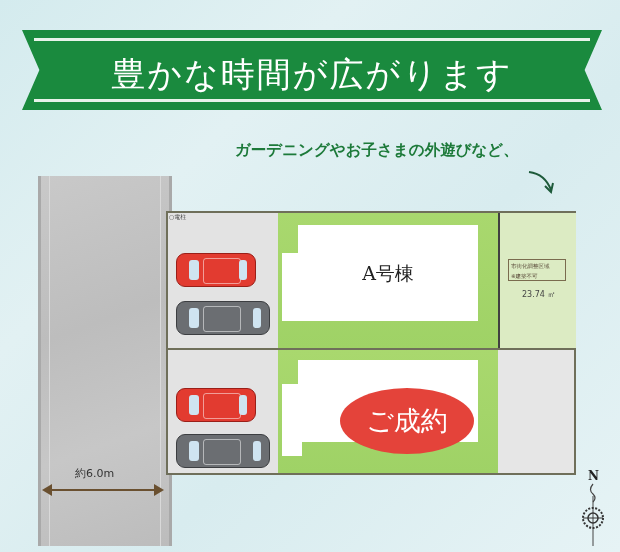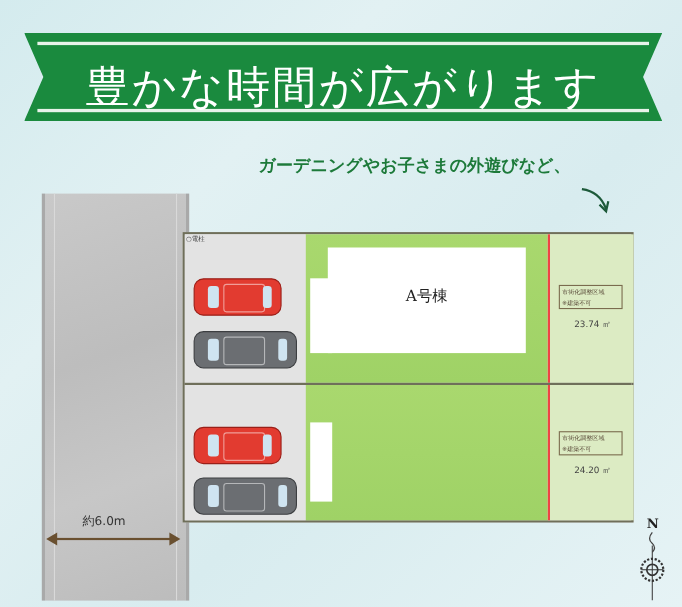--- a/index.html
+++ b/index.html
@@ -6,34 +6,34 @@
   body{width:620px;height:552px;overflow:hidden;position:relative;
     background:linear-gradient(135deg,#d4ebee 0%,#e2f1f3 30%,#d8ecef 60%,#e6f3f5 100%);
     font-family:"DejaVu Sans","Liberation Sans",sans-serif;}
   .abs{position:absolute;}
   
   .banner{left:22px;top:30px;width:580px;height:80px;}
   .banner-bg{position:absolute;left:0;top:0;width:580px;height:80px;background:#1a8a3e;
     clip-path:polygon(0 0,100% 0,97% 50%,100% 100%,0 100%,3% 50%);}
   .banner-line{position:absolute;left:12px;right:12px;height:3px;background:#e8f3ea;}
   .banner-title{position:absolute;left:0;right:0;top:22px;text-align:center;color:#ffffff;
-    font-size:40px;letter-spacing:2px;font-family:"DejaVu Sans",sans-serif;}
+    font-size:34px;letter-spacing:2px;font-family:"DejaVu Sans",sans-serif;}
   .caption{left:235px;top:138px;color:#1d7a3a;font-size:15.5px;font-weight:bold;line-height:25px;text-align:right;}
   .arrow{left:525px;top:164px;width:34px;height:34px;}
   
   .road{left:38px;top:176px;width:128px;height:370px;
     background:linear-gradient(160deg,#c9c9c9,#bdbdbd 40%,#c7c7c7 70%,#bcbcbc);
     border-left:3px solid #a9a9a9;border-right:3px solid #a9a9a9;}
   .road-inner{position:absolute;left:8px;right:8px;top:0;bottom:0;border-left:1px solid #d9d9d9;border-right:1px solid #d9d9d9;}
   
   .site{left:166px;top:211px;width:410px;height:264px;border:2px solid #6f6f5a;background:#e6e6e6;box-sizing:border-box;}
   .divider{position:absolute;left:0;right:0;top:135px;height:2px;background:#6f6f5a;}
   .parking{position:absolute;left:0;width:110px;background:#e3e3e3;}
   .lawn{position:absolute;left:110px;width:220px;background:linear-gradient(180deg,#a9d86e,#9fd266);}
-  .annex{position:absolute;left:330px;width:76px;background:#dcebc3;border-left:2px solid #ef4444;}
+  .annex{position:absolute;left:330px;width:76px;background:#dcebc3;border-left:2px solid #404040;}
   .house{position:absolute;background:#ffffff;}
   .house-label{position:absolute;left:0;right:0;text-align:center;font-family:"DejaVu Serif",serif;color:#222;}
   .sold-badge{position:absolute;left:42px;top:28px;width:134px;height:66px;border-radius:50%;
     background:#e4433a;color:#fff;font-size:27px;text-align:center;line-height:66px;}
   .zone-box{position:absolute;left:8px;width:58px;height:22px;border:1.5px solid #7a6b4e;font-size:5.5px;color:#5a4b3a;line-height:10px;padding:1px 2px;box-sizing:border-box;}
   .area{position:absolute;left:22px;font-size:8px;color:#444;}
   .car{position:absolute;width:78px;height:32px;border-radius:9px;}
   .car .glass1{position:absolute;left:12px;top:6px;width:10px;height:20px;border-radius:3px;background:#cfe4f1;}
   .car .glass2{position:absolute;right:8px;top:6px;width:8px;height:20px;border-radius:3px;background:#cfe4f1;}
   .car .roof{position:absolute;left:26px;top:4px;width:36px;height:24px;border:1px solid rgba(255,255,255,0.5);border-radius:3px;}
@@ -85,21 +85,21 @@
         <div class="glass2"></div>
     </div>
     <div class="car car-gray" style="left:8px;top:88px;width:92px">
       <div class="glass1"></div>
         <div class="roof"></div>
         <div class="glass2"></div>
     </div>
   </div>
   <div class="lawn" style="top:0;height:135px">
     <div class="house" style="left:20px;top:12px;width:180px;height:96px">
-      <div class="house-label" style="top:36px;font-size:14px">A号棟</div>
+      <div class="house-label" style="top:36px;font-size:19px">A号棟</div>
     </div>
     <div class="house" style="left:4px;top:40px;width:20px;height:68px"></div>
   </div>
   <div class="annex" style="top:0;height:135px">
     <div class="zone-box" style="top:46px">
       <div>市街化調整区域</div>
       <div>※建築不可</div>
     </div>
     <div class="area" style="top:76px">23.74 ㎡</div>
   </div>
@@ -112,28 +112,24 @@
         <div class="roof"></div>
         <div class="glass2"></div>
     </div>
     <div class="car car-gray" style="left:8px;top:84px;width:92px">
       <div class="glass1"></div>
         <div class="roof"></div>
         <div class="glass2"></div>
     </div>
   </div>
   <div class="lawn" style="top:137px;height:123px">
+    <div class="house" style="left:20px;top:10px;width:180px;height:82px">
+      <div class="sold-badge">ご成約</div>
+    </div>
     <div class="house" style="left:4px;top:34px;width:20px;height:72px"></div>
-  </div>
-  <div class="annex" style="top:137px;height:123px">
-    <div class="zone-box" style="top:42px">
-      <div>市街化調整区域</div>
-      <div>※建築不可</div>
-    </div>
-    <div class="area" style="top:72px">24.20 ㎡</div>
   </div>
 </div>
 
 <div class="abs pole">
   <span>○</span><span>電柱</span>
 </div>
 
 <svg class="abs compass" viewBox="0 0 30 80">
   <text x="10" y="14" font-size="12" font-weight="bold" fill="#222" font-family="DejaVu Serif, serif">N</text>
   <path d="M15 18 Q10 24 15 28 Q19 32 15 36" stroke="#444" stroke-width="1.2" fill="none"></path>

